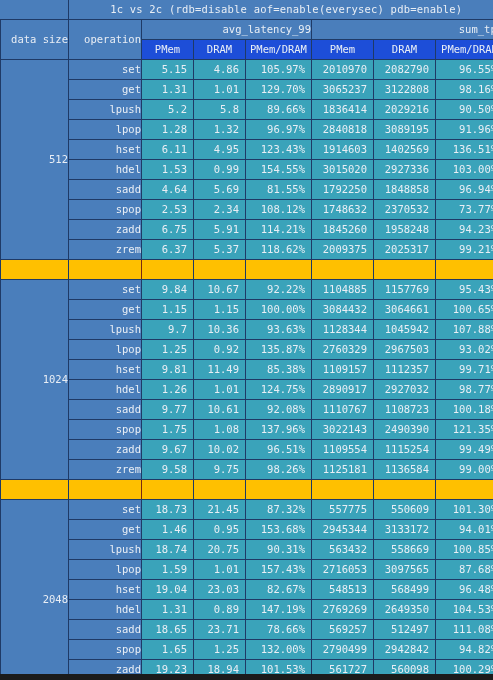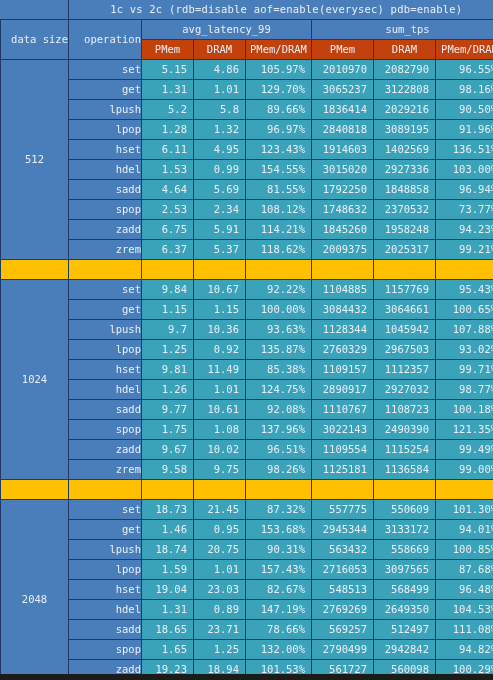--- a/index.html
+++ b/index.html
@@ -61,35 +61,35 @@
     border-right: none !important;
   }
   .hdr-side {
     background: #4a7ebb;
     text-align: right;
     padding-left: 6px !important;
     font-size: 10.5px;
   }
   .hdr-group {
     background: #4a7ebb;
-    text-align: center;
+    text-align: right;
     font-size: 10.5px;
   }
   .hdr-sub {
-    background: #c2410c;
+    background: #1d4ed8;
     text-align: center;
     font-size: 9px;
     height: 18px;
     line-height: 18px;
   }
 
   
   .c-datasize {
     background: #4a7ebb;
-    text-align: center;
+    text-align: right;
     font-size: 10.5px;
     vertical-align: middle;
   }
   .c-operation {
     background: #4a7ebb;
     text-align: right;
     padding-left: 8px !important;
     font-size: 10.5px;
   }
   .c-val {

